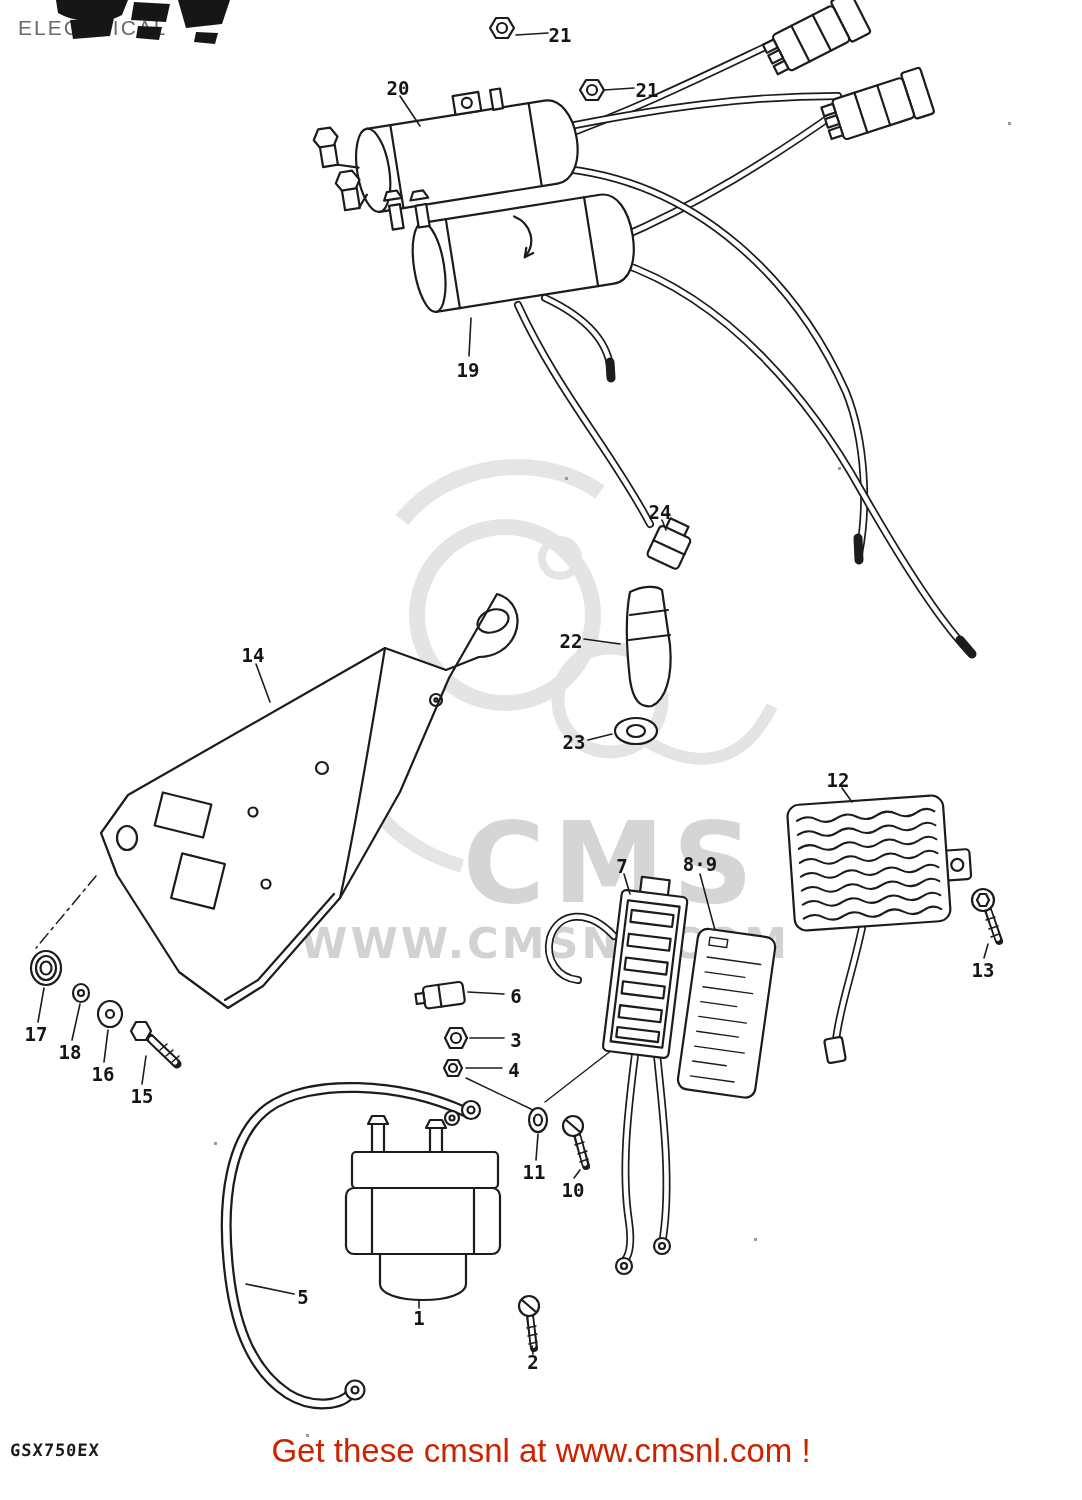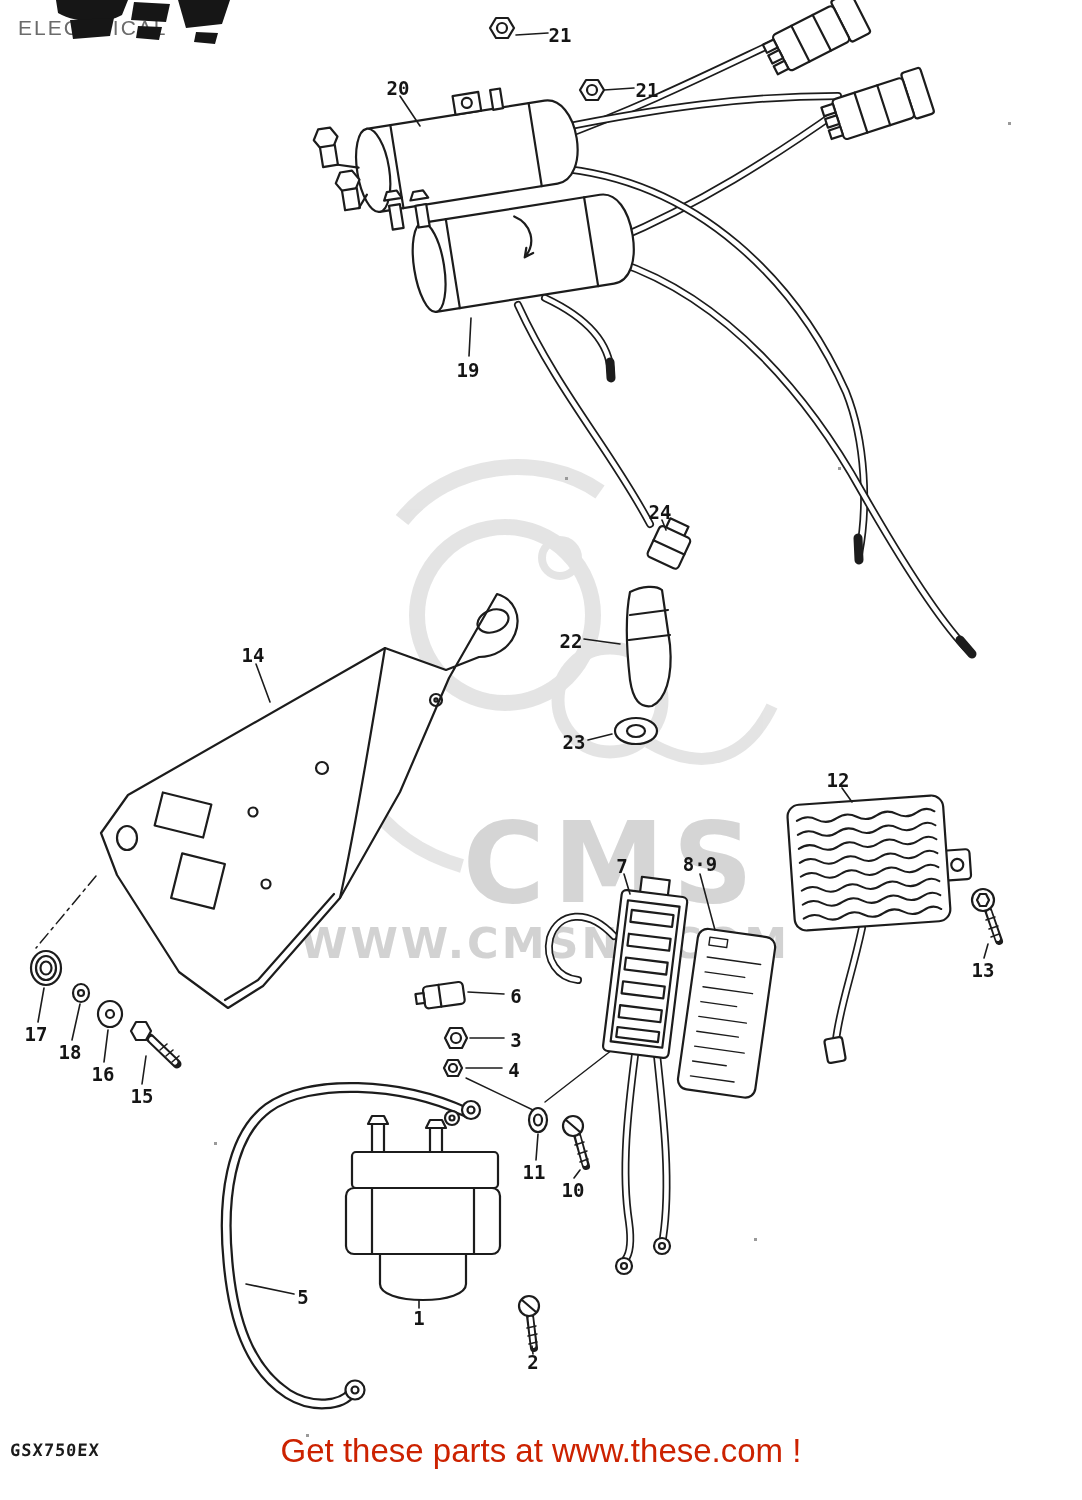--- a/index.html
+++ b/index.html
@@ -361,15 +361,15 @@
       <text class="callout" x="142" y="1103" text-anchor="middle">15</text>
       <text class="callout" x="534" y="1179" text-anchor="middle">11</text>
       <text class="callout" x="573" y="1197" text-anchor="middle">10</text>
       <text class="callout" x="303" y="1304" text-anchor="middle">5</text>
       <text class="callout" x="419" y="1325" text-anchor="middle">1</text>
       <text class="callout" x="533" y="1369" text-anchor="middle">2</text>
     </g>
   </svg>
 
   <div class="model-code">GSX750EX</div>
-  <div class="footer">Get these parts at www.these.com !</div>
+  <div class="footer">Get these cmsnl at www.cmsnl.com !</div>
 
 </div>
 
 </body></html>

